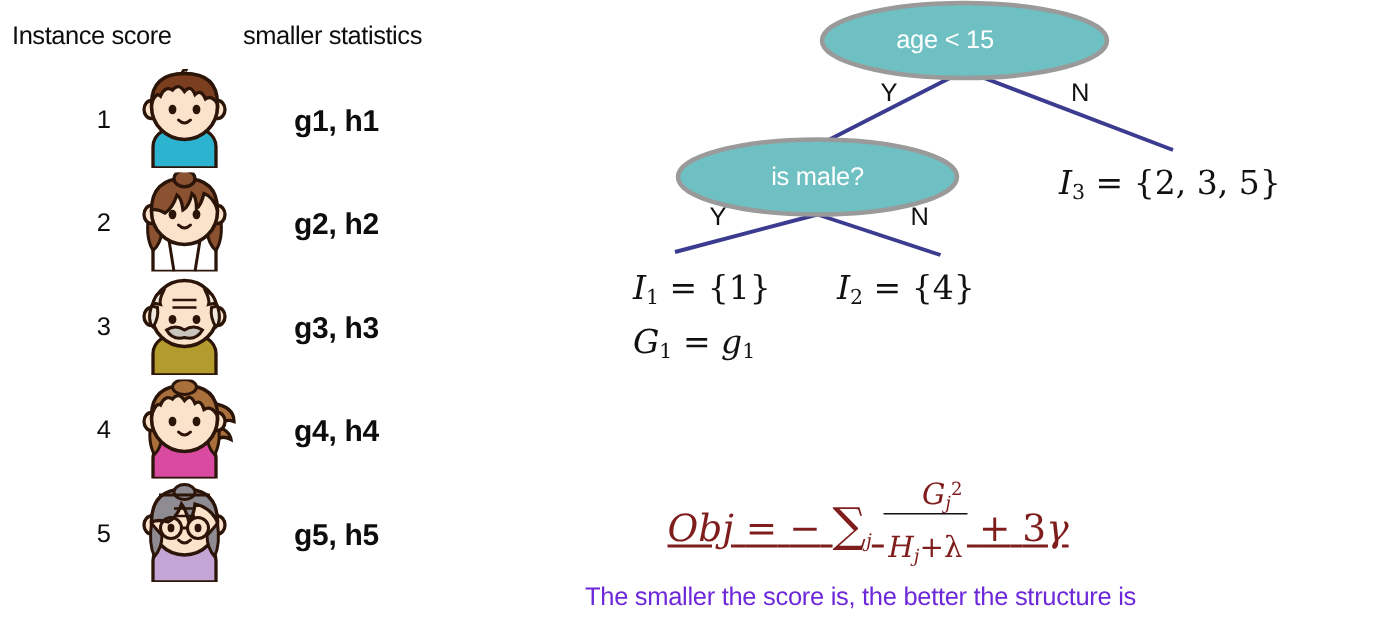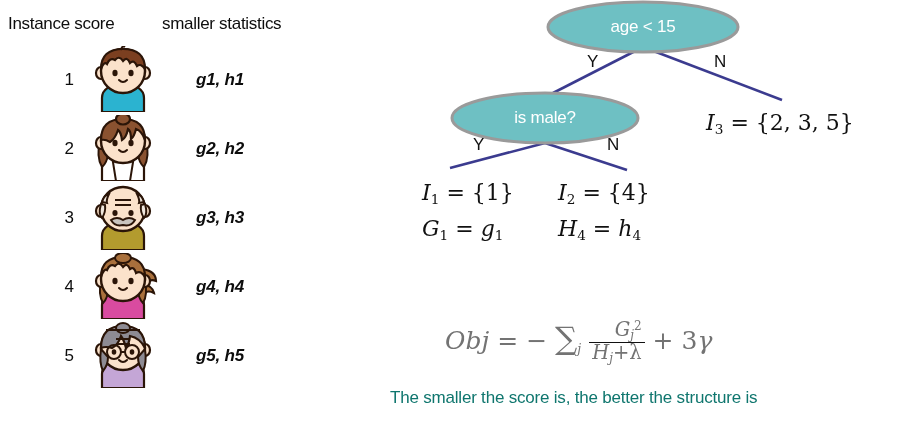--- a/index.html
+++ b/index.html
@@ -11,53 +11,53 @@
   .abs{position:absolute;}
 
   
   #col-head-index{left:8px;top:14px;font-size:17px;letter-spacing:-0.3px;}
   #col-head-grad{left:162px;top:14px;font-size:17px;letter-spacing:-0.3px;}
 
   .row{position:absolute;left:0;width:330px;height:66px;}
   .row .idx{position:absolute;left:48px;width:26px;text-align:right;
             font-size:17px;top:24px;}
   .row .av{position:absolute;left:88px;top:0px;width:70px;height:66px;}
-  .row .gs{position:absolute;left:196px;top:24px;font-size:17px;
-           font-weight:bold;letter-spacing:-0.2px;font-style:italic;}
+  .row .gs{position:absolute;left:196px;top:24px;font-size:20px;
+           font-weight:bold;letter-spacing:-0.2px;}
 
   
   #tree-svg{left:0;top:0;}
 
   .node-label{
     position:absolute;color:#ffffff;font-size:17px;text-align:center;
     width:200px;letter-spacing:-0.2px;
   }
   .yn{position:absolute;font-size:17px;color:#111;}
 
   
-  .math{position:absolute;font-family:"DejaVu Serif", serif;color:#737373;
-        white-space:nowrap;}
+  .math{position:absolute;font-family:"DejaVu Serif", serif;color:#7f1d1d;
+        white-space:nowrap;text-decoration:underline;}
   .mi{font-style:italic;}
   .mnum{font-style:normal;}
   sub{font-size:0.62em;font-style:italic;vertical-align:-0.28em;}
   sub.n{font-style:normal;}
   sup{font-size:0.62em;font-style:normal;vertical-align:0.5em;}
 
   .leafblock{position:absolute;font-family:"DejaVu Serif", serif;
              font-size:22px;line-height:30px;color:#111;white-space:nowrap;}
 
   
   .frac{display:inline-block;vertical-align:-0.52em;text-align:right;
         font-size:0.78em;line-height:1.05;}
   .frac .num{display:block;padding:0 3px;}
-  .frac .den{display:block;border-top:1.3px solid #111;padding:0 3px;}
+  .frac .den{display:block;border-top:1.3px solid #111;padding:12px 3px;}
 
   #obj{left:445px;top:320px;font-size:25px;}
   #caption{position:absolute;left:390px;top:388px;font-size:17px;
-           letter-spacing:-0.2px;color:#0f766e;}
+           letter-spacing:-0.2px;color:#6d28d9;}
 </style>
 </head>
 <body>
 
 <div class="abs" id="col-head-index">Instance score</div>
 <div class="abs" id="col-head-grad">smaller statistics</div>
 
 <div class="row" style="top:46px;">
   <div class="idx">1</div>
   <div class="av">
@@ -190,21 +190,21 @@
 
   <line x1="545" y1="143" x2="450" y2="168" stroke="#3B3B8F" stroke-width="2.6"></line>
 
   <line x1="545" y1="143" x2="627" y2="170" stroke="#3B3B8F" stroke-width="2.6"></line>
 
   <ellipse cx="643" cy="27" rx="95" ry="25" fill="#6EC0C3" stroke="#9A9A9A" stroke-width="3"></ellipse>
 
   <ellipse cx="545" cy="118" rx="93" ry="25" fill="#6EC0C3" stroke="#9A9A9A" stroke-width="3"></ellipse>
 </svg>
 
-<div class="node-label" style="left:543px;top:17px;">age &lt; 15</div>
+<div class="node-label" style="left:530px;top:17px;">age &lt; 15</div>
 <div class="node-label" style="left:445px;top:108px;">is male?</div>
 
 <div class="yn" style="left:587px;top:52px;">Y</div>
 <div class="yn" style="left:714px;top:52px;">N</div>
 <div class="yn" style="left:473px;top:135px;">Y</div>
 <div class="yn" style="left:607px;top:135px;">N</div>
 
 <div class="leafblock" style="left:404px;top:178px;margin-left:18px;">
   <div>
     <span class="mi">I</span><sub class="n">1</sub>
@@ -213,24 +213,20 @@
   <div>
     <span class="mi">G</span><sub class="n">1</sub>
     <span> = </span><span class="mi">g</span><sub class="n">1</sub>
   </div>
 </div>
 
 <div class="leafblock" style="left:558px;top:178px;">
   <div>
     <span class="mi">I</span><sub class="n">2</sub>
     <span> = </span><span>{4}</span>
-  </div>
-  <div>
-    <span class="mi">H</span><sub class="n">4</sub>
-    <span> = </span><span class="mi">h</span><sub class="n">4</sub>
   </div>
 </div>
 
 <div class="leafblock" style="left:706px;top:108px;">
   <div>
     <span class="mi">I</span><sub class="n">3</sub>
     <span> = </span><span>{2, 3, 5}</span>
   </div>
 </div>
 

